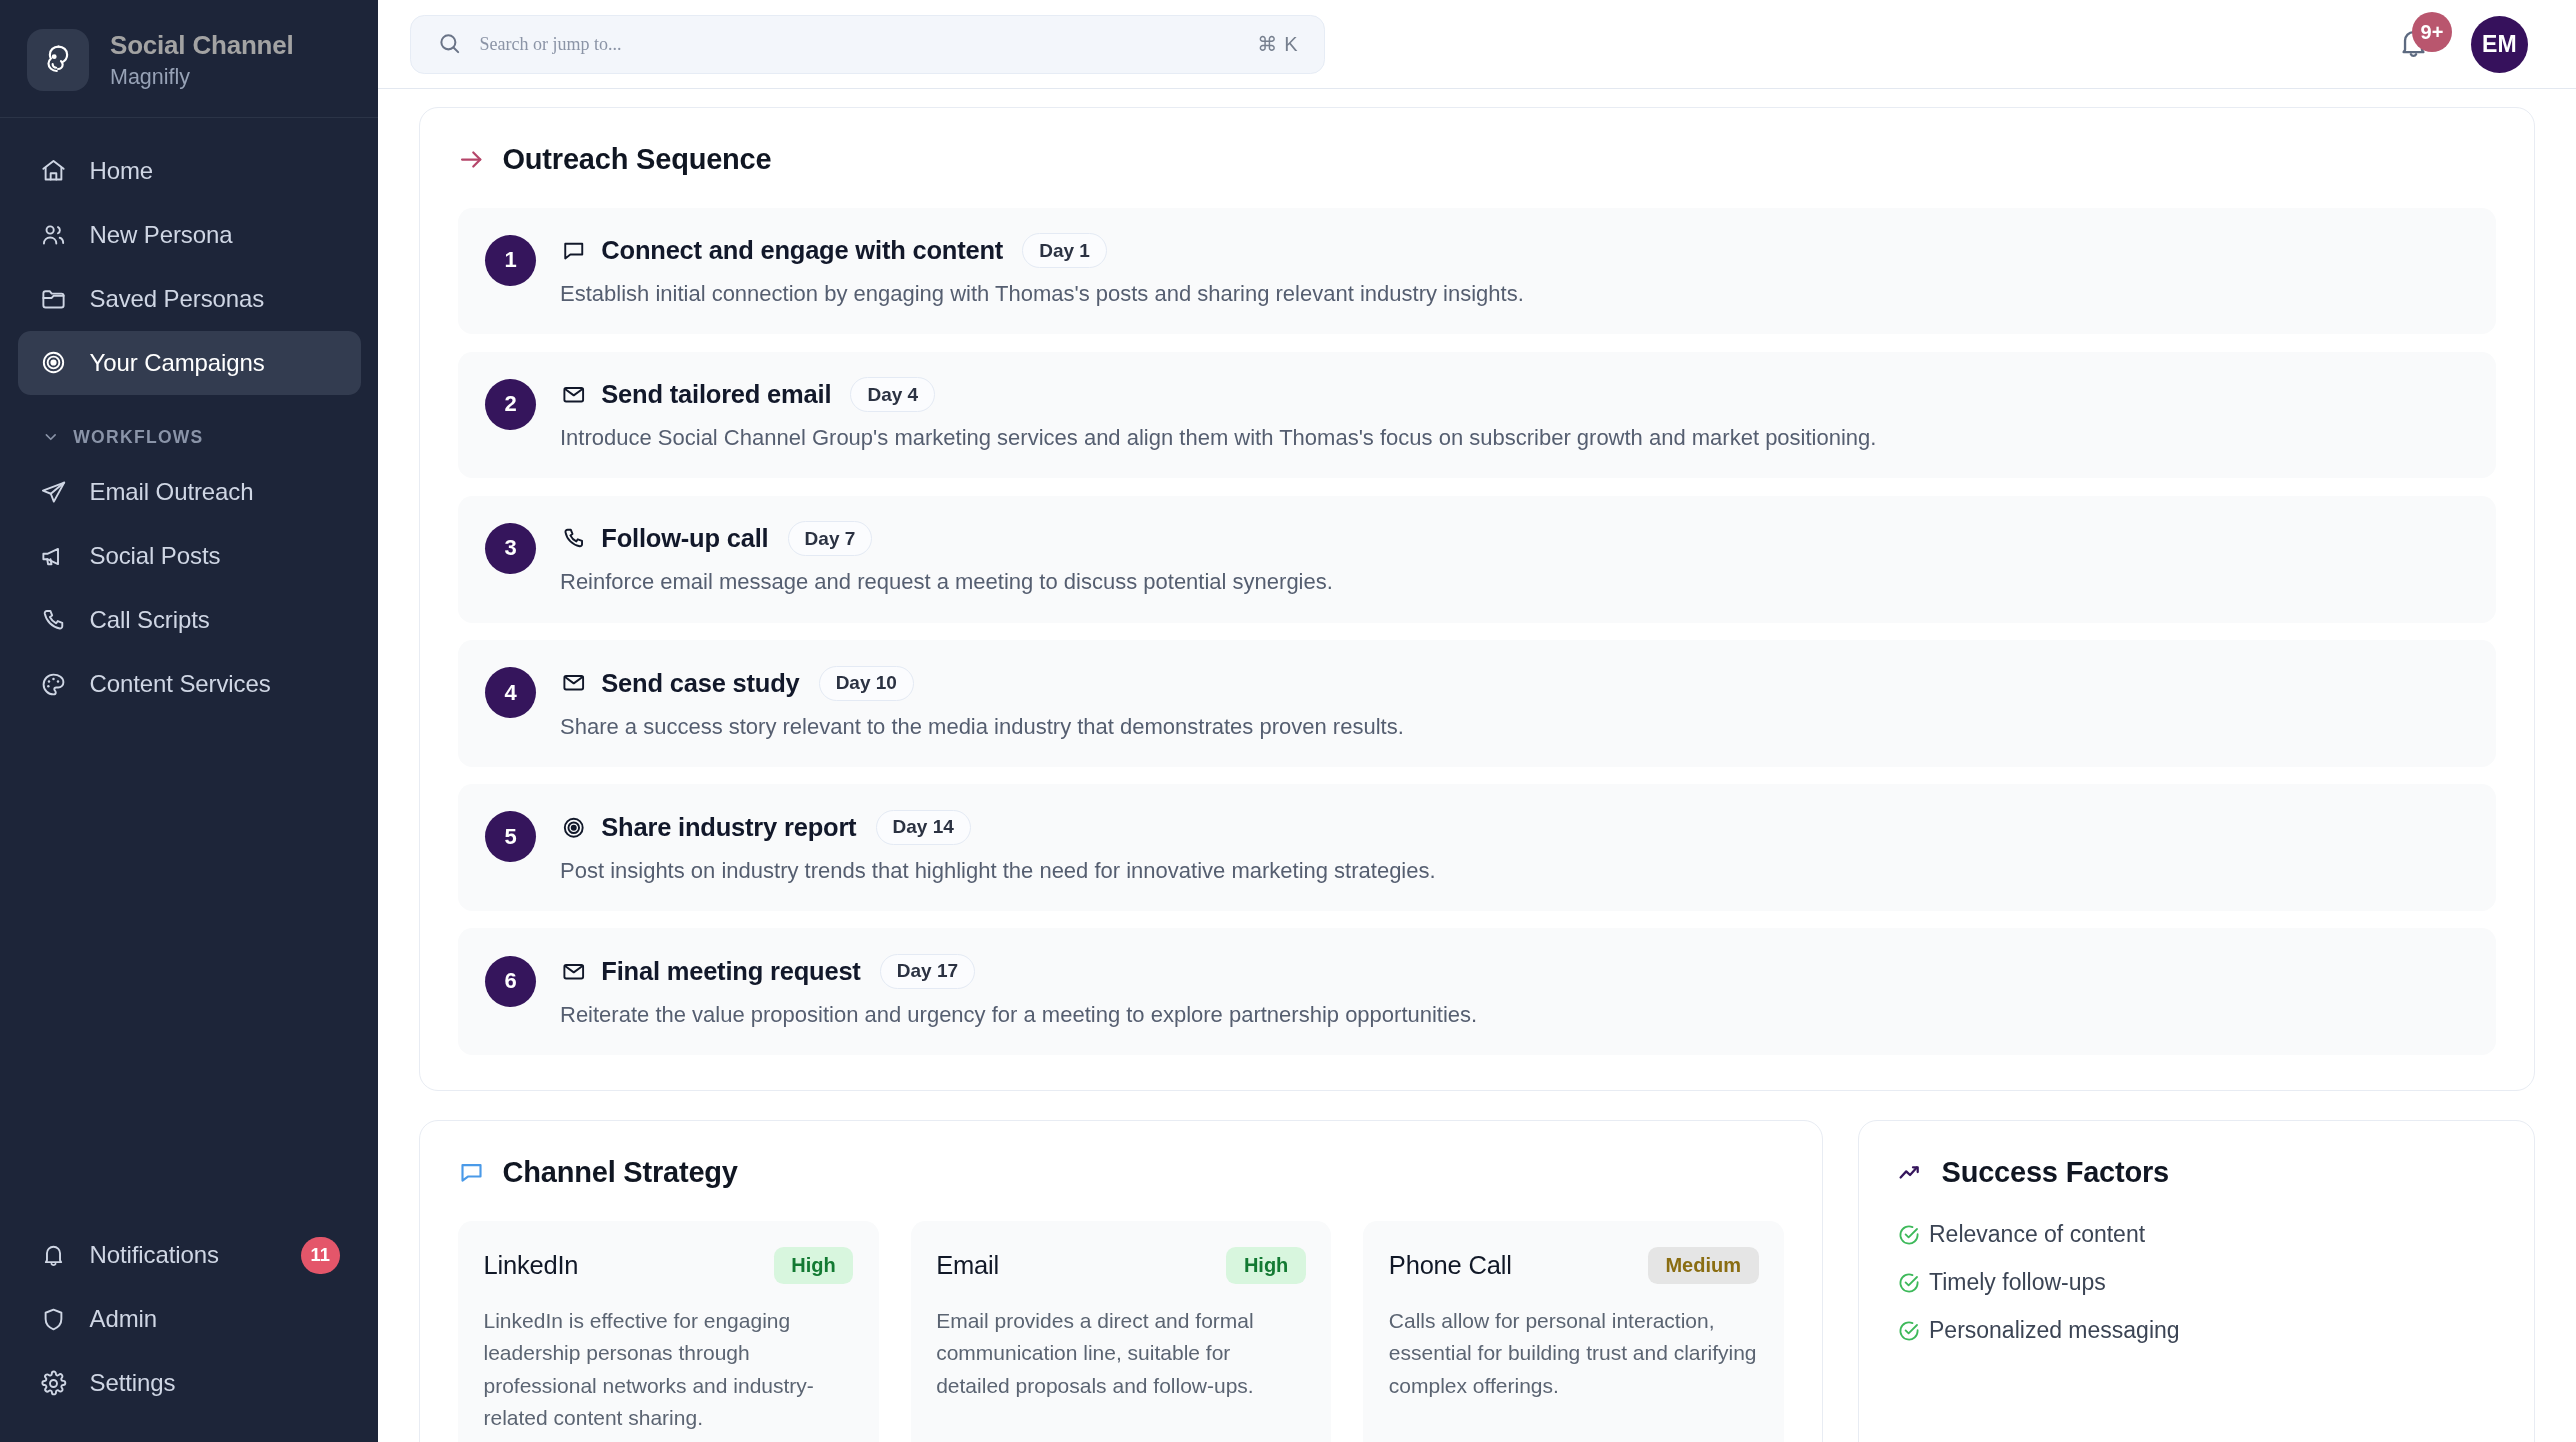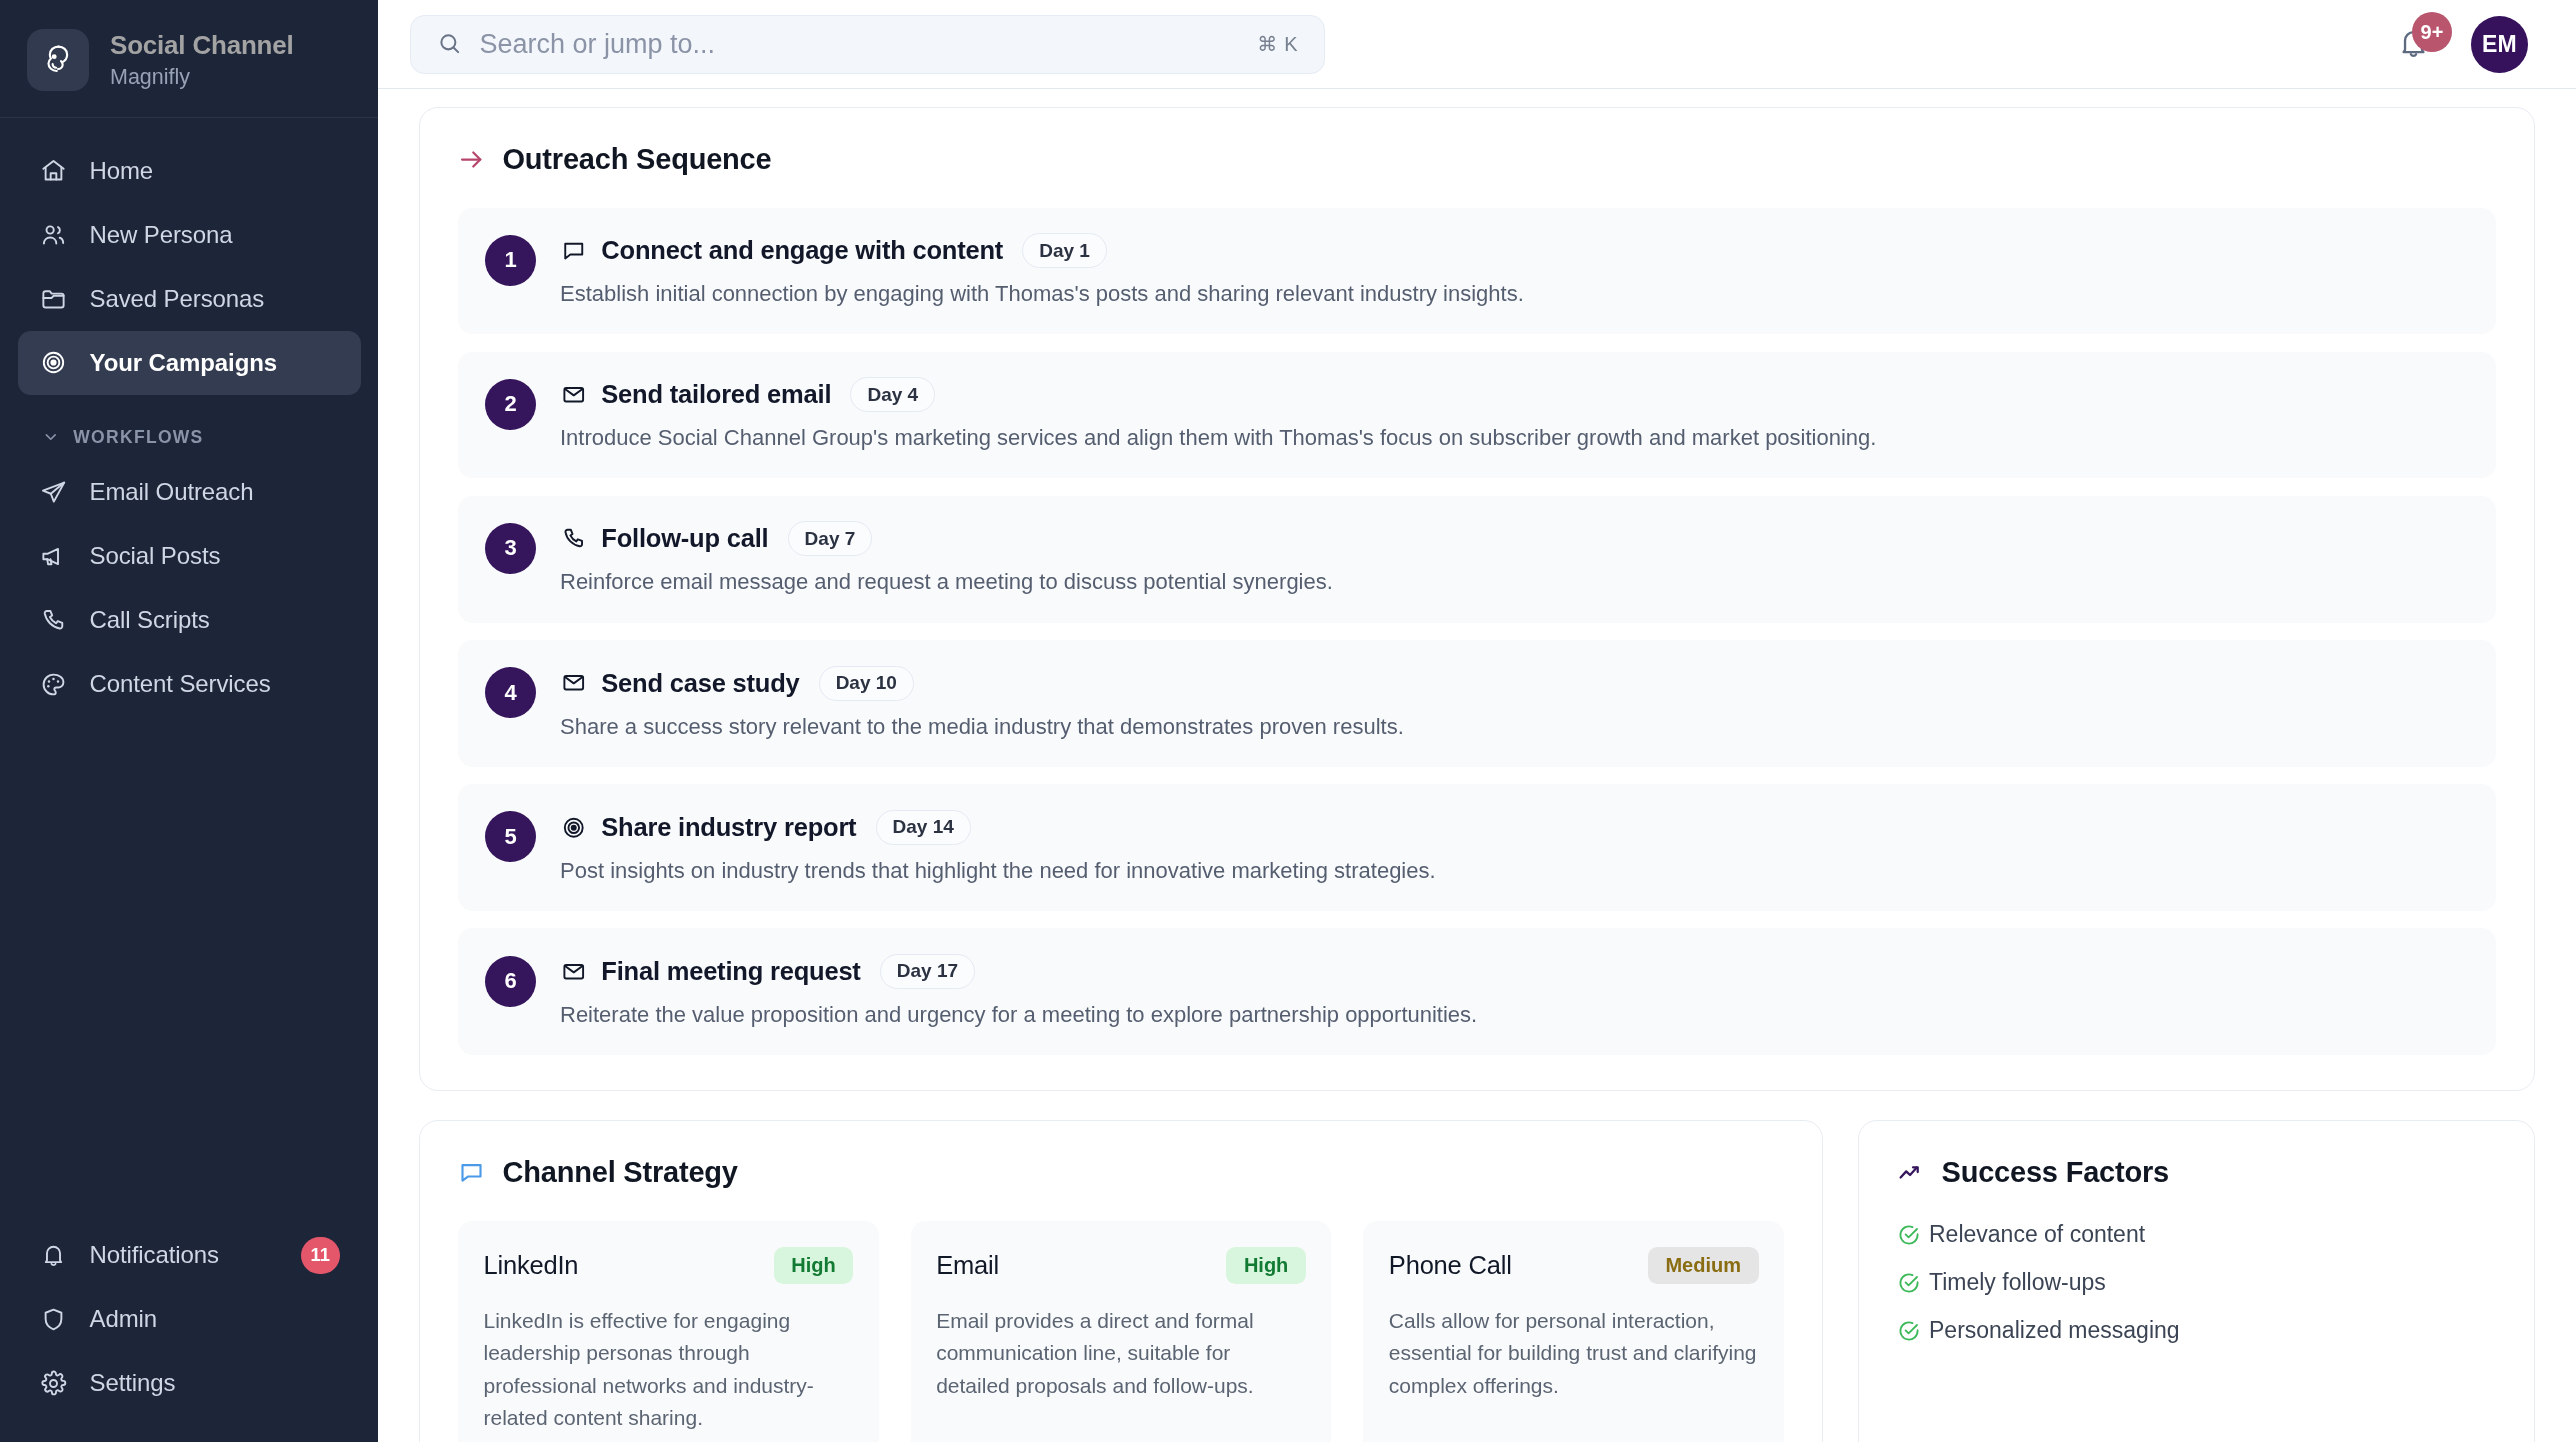--- a/index.html
+++ b/index.html
@@ -48,21 +48,21 @@
     display: flex; align-items: center; gap: 21px;
     height: 64px;
     padding: 0 21px;
     border-radius: 12.7px;
     cursor: pointer;
     color: #cfd6e4;
   }
   .nav-item .nav-ico { width: 30px; height: 30px; flex: 0 0 30px; display:flex; align-items:center; justify-content:center; }
   .nav-item .nav-label { font-size: 24px; font-weight: 400; letter-spacing: -0.1px; }
   .nav-item.active { background: #333c50; color: #ffffff; }
-  .nav-item.active .nav-label { font-weight: 700; color:#fff; }
+  .nav-item.active .nav-label { font-weight: 400; color:#fff; }
 
   .nav-section {
     display: flex; align-items: center; gap: 14.3px;
     padding: 32px 22px 12.7px 24px;
     font-size: 17.5px; font-weight: 700; letter-spacing: 1.3px;
     color: #8a94a8;
   }
 
   .sidebar-spacer { flex: 1 1 auto; }
 
@@ -101,22 +101,22 @@
     border-radius: 14.3px;
     background: #f3f6fb;
     border: 1.6px solid #e6ecf5;
     display: flex; align-items: center;
     gap: 17.5px;
     padding: 0 25.5px;
   }
   .search-input {
     flex: 1 1 auto;
     border: none; outline: none; background: transparent;
-    font-family: Liberation Sans, sans-serif;
-    font-size: 27px;
+    font-family: Liberation Serif, serif;
+    font-size: 18px;
     color: #3d4759;
   }
   .search-input::placeholder { color: #8b94a6; }
   .kbd { font-size: 20px; color: #77808f; letter-spacing: 0.8px; }
 
   .topbar-right { margin-left: auto; display: flex; align-items: center; gap: 38px; }
   .bell-wrap { position: relative; width: 37px; height: 38px; cursor: pointer; }
   .bell-badge {
     position: absolute; top: -12.7px; left: 16px;
     min-width: 40px; height: 40px; padding: 0 7.2px;

